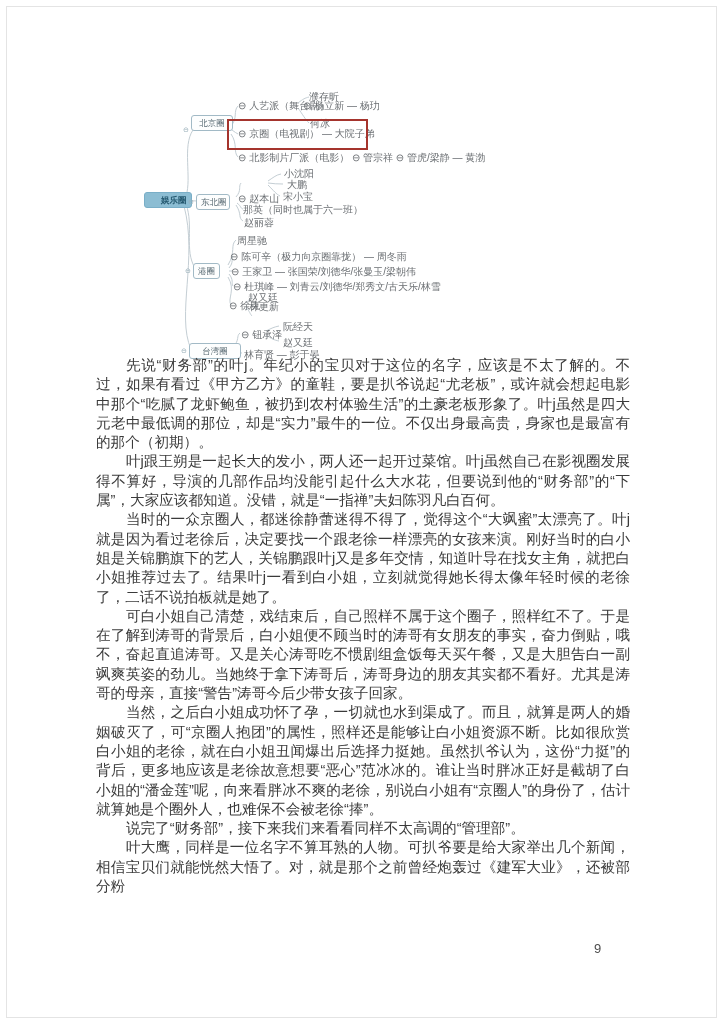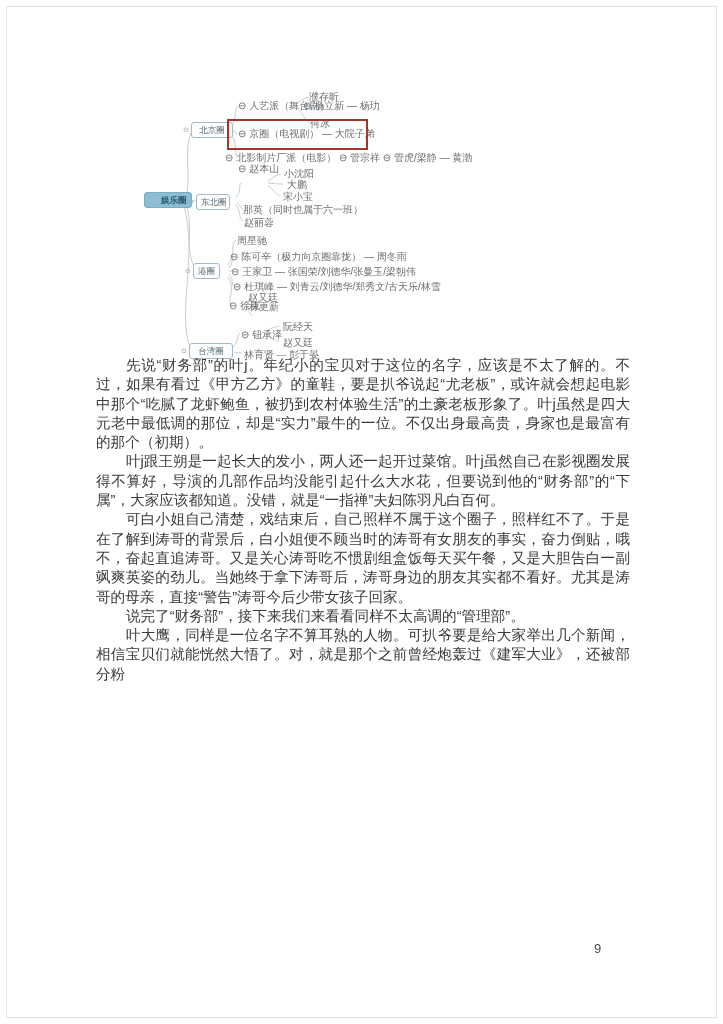--- a/index.html
+++ b/index.html
@@ -66,60 +66,62 @@
       <path d="M246,307 C250,312 250,314 252,316"></path>
 
       <path d="M233,347 C240,340 236,336 240,333"></path>
       <path d="M234,352 Q239,353 242,353"></path>
       <path d="M266,331 C272,328 274,327 279,326"></path>
       <path d="M266,335 C272,339 274,340 279,341"></path>
     </g>
   </svg>
 
   <div class="mnode mroot" style="left:144px;top:192px;">娱乐圈</div>
-  <div class="mnode" style="left:191px;top:122px;width:42px;">北京圈</div>
+  <div class="mnode" style="left:191px;top:115px;width:42px;">北京圈</div>
   <div class="mnode" style="left:196px;top:194px;width:34px;">东北圈</div>
   <div class="mnode" style="left:193px;top:263px;width:27px;">港圈</div>
-  <div class="mnode" style="left:189px;top:343px;width:44px;">台湾圈</div>
+  <div class="mnode" style="left:189px;top:343px;width:52px;">台湾圈</div>
 
   <span class="collapse" style="left:183px;top:126px;">⊖</span>
   <span class="collapse" style="left:188px;top:198px;">⊖</span>
   <span class="collapse" style="left:185px;top:267px;">⊖</span>
   <span class="collapse" style="left:181px;top:347px;">⊖</span>
 
   <span class="ml" style="left:309px;top:92px;">濮存昕</span>
   <span class="ml" style="left:238px;top:101px;">⊖ 人艺派（舞台剧）</span>
   <span class="ml" style="left:303px;top:101px;">⊖ 杨立新 — 杨玏</span>
   <span class="ml" style="left:310px;top:119px;">何冰</span>
   <span class="ml" style="left:238px;top:129px;">⊖ 京圈（电视剧） — 大院子弟</span>
-  <span class="ml" style="left:225px;top:153px;text-align:right;">⊖ 北影制片厂派（电影）  ⊖ 管宗祥  ⊖ 管虎/梁静 — 黄渤</span>
+  <span class="ml" style="left:238px;top:153px;text-align:right;">⊖ 北影制片厂派（电影）  ⊖ 管宗祥  ⊖ 管虎/梁静 — 黄渤</span>
   <div class="hlbox"></div>
 
   <span class="ml" style="left:284px;top:169px;">小沈阳</span>
-  <span class="ml" style="left:238px;top:164px;">⊖ 赵本山</span>
+  <span class="ml" style="left:238px;top:194px;">⊖ 赵本山</span>
   <span class="ml" style="left:287px;top:180px;">大鹏</span>
   <span class="ml" style="left:283px;top:192px;">宋小宝</span>
   <span class="ml" style="left:243px;top:205px;">那英（同时也属于六一班）</span>
   <span class="ml" style="left:244px;top:218px;">赵丽蓉</span>
 
   <span class="ml" style="left:237px;top:236px;">周星驰</span>
   <span class="ml" style="left:230px;top:252px;">⊖ 陈可辛（极力向京圈靠拢） — 周冬雨</span>
   <span class="ml" style="left:231px;top:267px;">⊖ 王家卫 — 张国荣/刘德华/张曼玉/梁朝伟</span>
   <span class="ml" style="left:233px;top:282px;">⊖ 杜琪峰 — 刘青云/刘德华/郑秀文/古天乐/林雪</span>
   <span class="ml" style="left:248px;top:293px;">赵又廷</span>
   <span class="ml" style="left:229px;top:301px;">⊖ 徐克</span>
   <span class="ml" style="left:249px;top:302px;">林更新</span>
 
   <span class="ml" style="left:283px;top:322px;">阮经天</span>
   <span class="ml" style="left:241px;top:330px;">⊖ 钮承泽</span>
   <span class="ml" style="left:283px;top:338px;">赵又廷</span>
-  <span class="ml" style="left:244px;top:350px;font-family:Liberation Serif, serif;">林育贤 — 彭于晏</span>
+  <span class="ml" style="left:244px;top:350px;">林育贤 — 彭于晏</span>
 </div>
 
 <div class="bodytext">
   <p>先说“财务部”的叶j。年纪小的宝贝对于这位的名字，应该是不太了解的。不过，如果有看过《甲方乙方》的童鞋，要是扒爷说起“尤老板”，或许就会想起电影中那个“吃腻了龙虾鲍鱼，被扔到农村体验生活”的土豪老板形象了。叶j虽然是四大元老中最低调的那位，却是“实力”最牛的一位。不仅出身最高贵，身家也是最富有的那个（初期）。</p>
   <p>叶j跟王朔是一起长大的发小，两人还一起开过菜馆。叶j虽然自己在影视圈发展得不算好，导演的几部作品均没能引起什么大水花，但要说到他的“财务部”的“下属”，大家应该都知道。没错，就是“一指禅”夫妇陈羽凡白百何。</p>
+  <p>当时的一众京圈人，都迷徐静蕾迷得不得了，觉得这个“大飒蜜”太漂亮了。叶j就是因为看过老徐后，决定要找一个跟老徐一样漂亮的女孩来演。刚好当时的白小姐是关锦鹏旗下的艺人，关锦鹏跟叶j又是多年交情，知道叶导在找女主角，就把白小姐推荐过去了。结果叶j一看到白小姐，立刻就觉得她长得太像年轻时候的老徐了，二话不说拍板就是她了。</p>
   <p>可白小姐自己清楚，戏结束后，自己照样不属于这个圈子，照样红不了。于是在了解到涛哥的背景后，白小姐便不顾当时的涛哥有女朋友的事实，奋力倒贴，哦不，奋起直追涛哥。又是关心涛哥吃不惯剧组盒饭每天买午餐，又是大胆告白一副飒爽英姿的劲儿。当她终于拿下涛哥后，涛哥身边的朋友其实都不看好。尤其是涛哥的母亲，直接“警告”涛哥今后少带女孩子回家。</p>
+  <p>当然，之后白小姐成功怀了孕，一切就也水到渠成了。而且，就算是两人的婚姻破灭了，可“京圈人抱团”的属性，照样还是能够让白小姐资源不断。比如很欣赏白小姐的老徐，就在白小姐丑闻爆出后选择力挺她。虽然扒爷认为，这份“力挺”的背后，更多地应该是老徐故意想要“恶心”范冰冰的。谁让当时胖冰正好是截胡了白小姐的“潘金莲”呢，向来看胖冰不爽的老徐，别说白小姐有“京圈人”的身份了，估计就算她是个圈外人，也难保不会被老徐“捧”。</p>
   <p>说完了“财务部”，接下来我们来看看同样不太高调的“管理部”。</p>
   <p>叶大鹰，同样是一位名字不算耳熟的人物。可扒爷要是给大家举出几个新闻，相信宝贝们就能恍然大悟了。对，就是那个之前曾经炮轰过《建军大业》，还被部分粉</p>
 </div>
 
 <div class="pagenum">9</div>
 
 </body></html>

